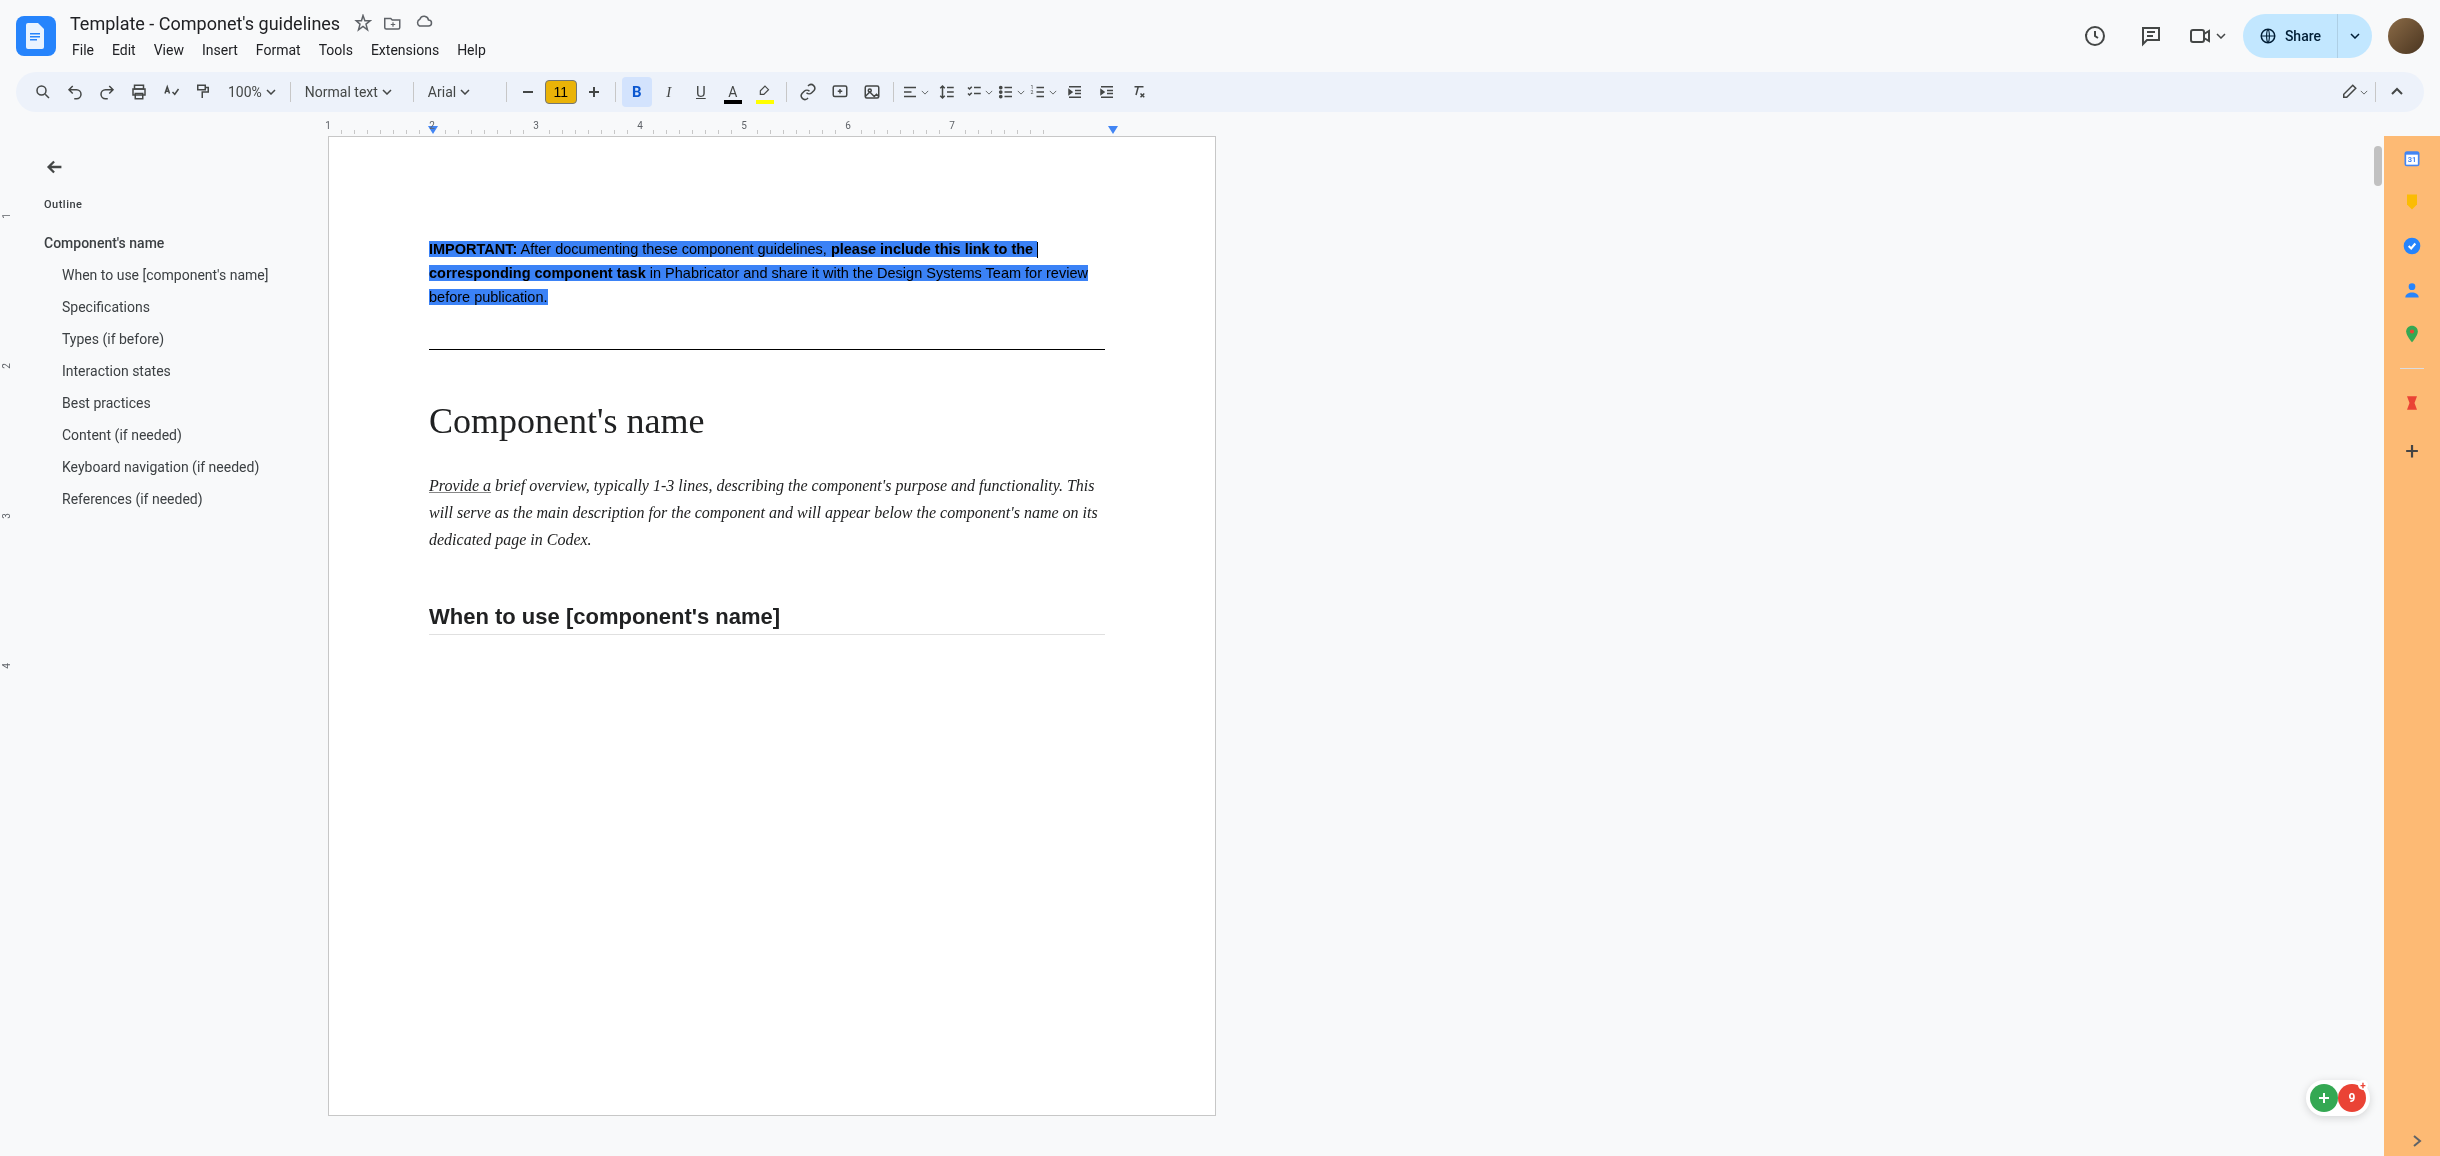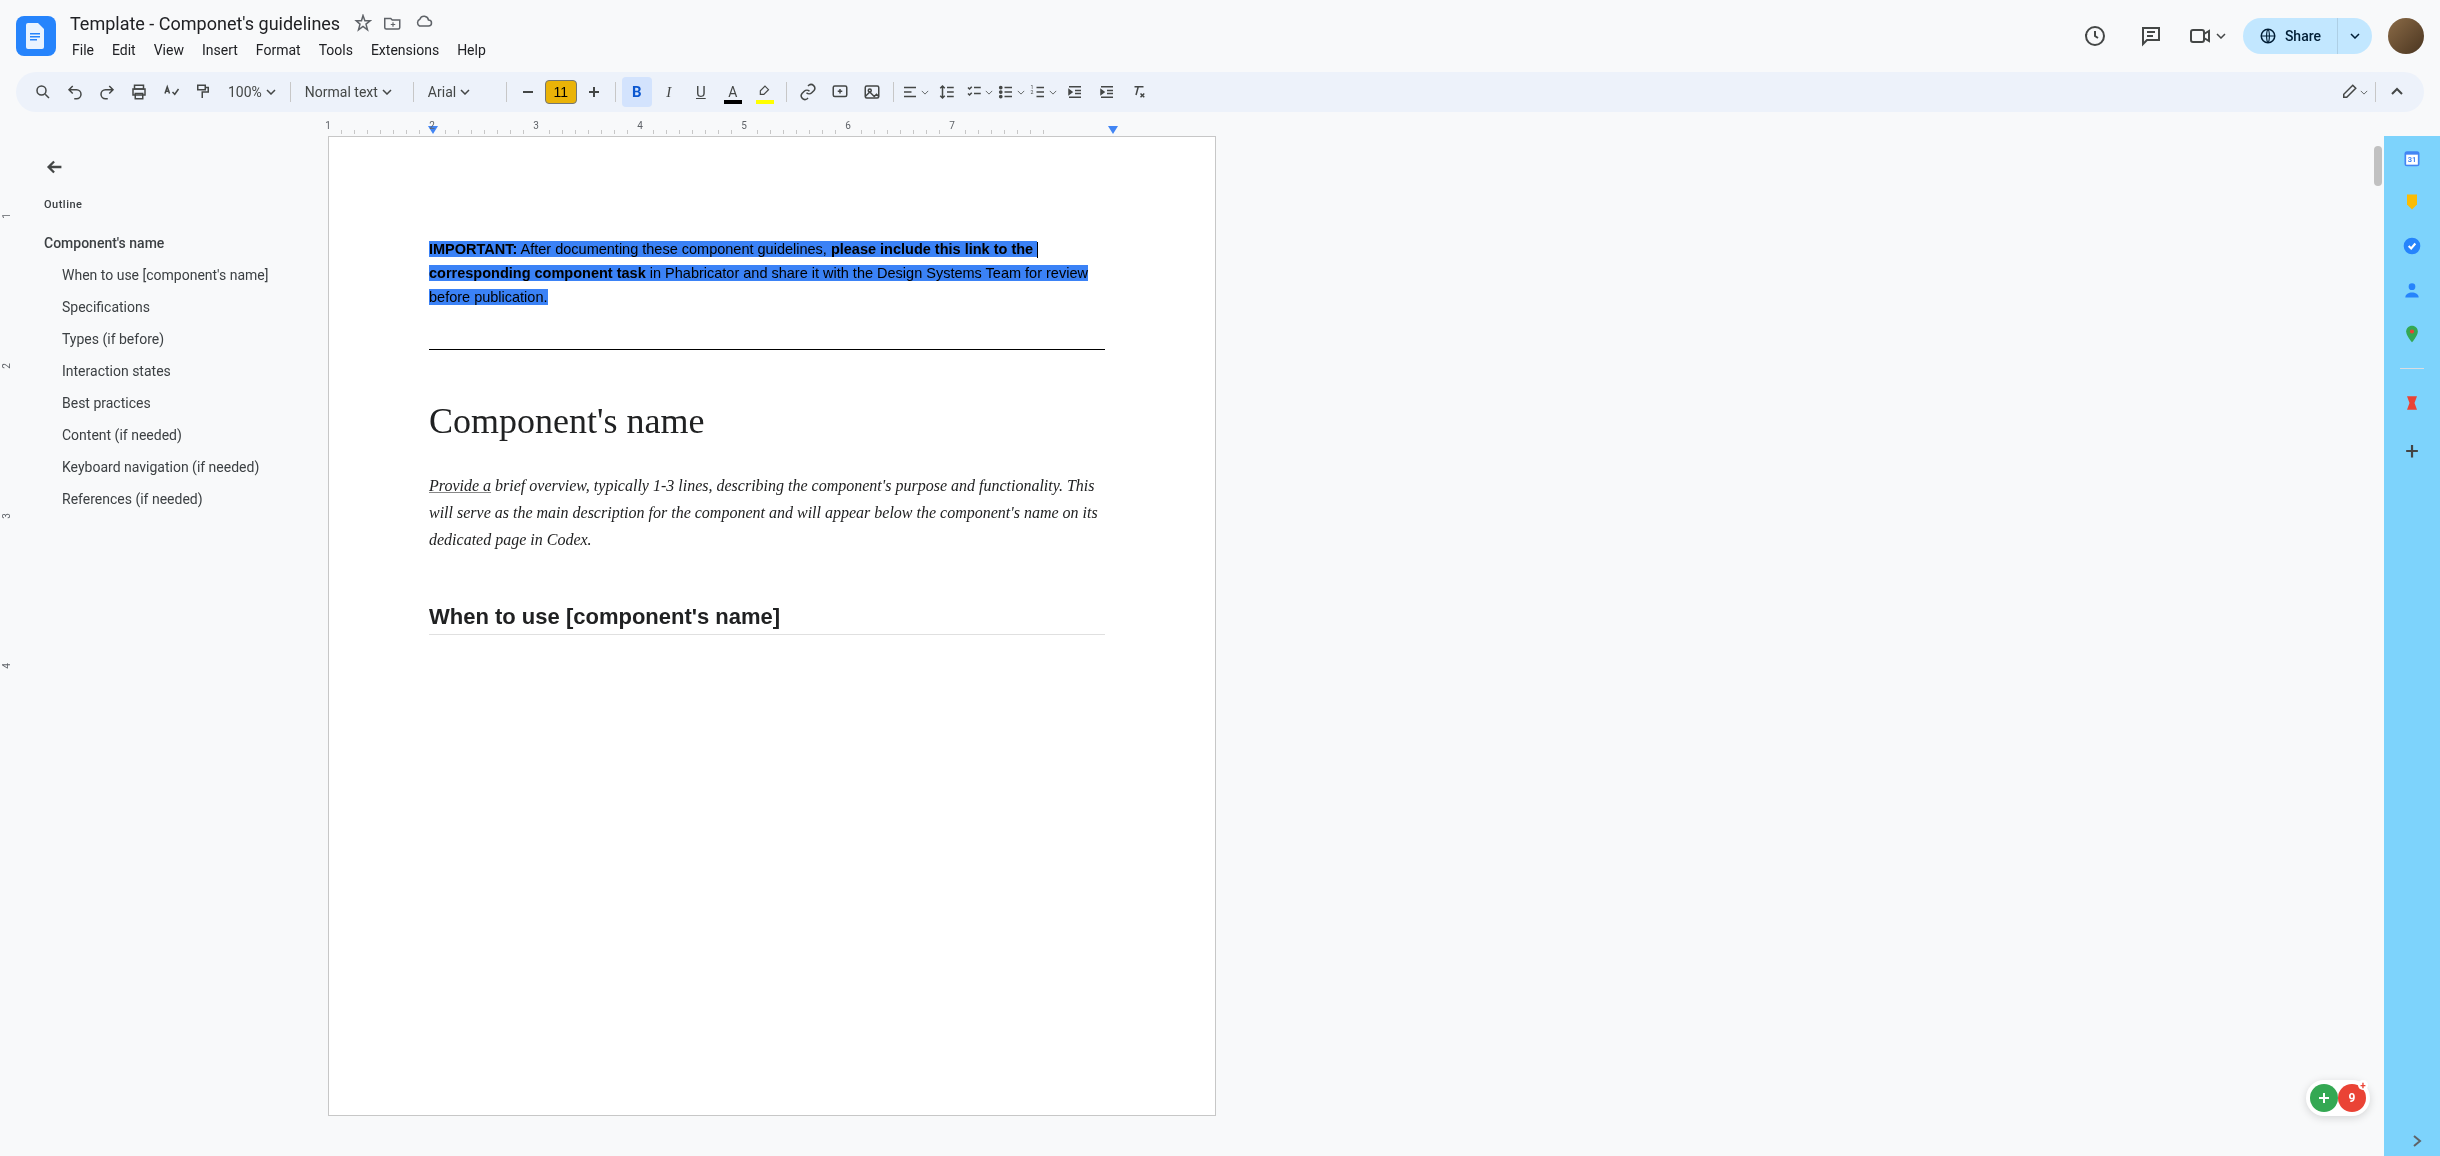--- a/index.html
+++ b/index.html
@@ -14,21 +14,21 @@
 .title-section { display: flex; flex-direction: column; flex: 1; }
 .title-row { display: flex; align-items: center; gap: 8px; }
 .doc-title { font-size: 18px; color: #202124; padding: 2px 6px; }
 .title-icons { display: flex; gap: 12px; color: #5f6368; }
 .title-icons > * { cursor: pointer; }
 .menubar { display: flex; gap: 2px; margin-top: 2px; }
 .menu-item { padding: 4px 8px; font-size: 14px; color: #202124; border-radius: 4px; cursor: pointer; }
 .titlebar-right { display: flex; align-items: center; gap: 16px; }
 .icon-btn { width: 40px; height: 40px; display: flex; align-items: center; justify-content: center; border-radius: 50%; cursor: pointer; color: #444746; }
 .meet-btn { display: flex; align-items: center; gap: 4px; }
-.share-btn { display: flex; align-items: center; background: #c2e7ff; border-radius: 40px; height: 36px; cursor: pointer; }
+.share-btn { display: flex; align-items: center; background: #c2e7ff; border-radius: 40px; height: 44px; cursor: pointer; }
 .share-btn-main { display: flex; align-items: center; gap: 8px; padding: 0 16px; font-size: 14px; font-weight: 500; color: #001d35; }
 .share-btn-drop { padding: 0 12px; border-left: 1px solid rgba(0,0,0,0.1); height: 100%; display: flex; align-items: center; }
 .avatar { width: 36px; height: 36px; border-radius: 50%; background: linear-gradient(135deg, #8b6b47, #4a3520); }
 
 
 .toolbar { display: flex; align-items: center; background: #edf2fa; border-radius: 24px; margin: 8px 16px; padding: 4px 12px; height: 40px; gap: 2px; }
 .tb-btn { width: 30px; height: 30px; display: flex; align-items: center; justify-content: center; border-radius: 4px; cursor: pointer; color: #444746; }
 .tb-btn.active { background: #d3e3fd; color: #0b57d0; }
 .tb-sep { width: 1px; height: 20px; background: #c7c7c7; margin: 0 4px; }
 .tb-select { display: flex; align-items: center; gap: 4px; padding: 0 8px; cursor: pointer; font-size: 14px; color: #444746; min-width: 80px; }
@@ -71,21 +71,21 @@
 .important-block b { font-weight: 700; }
 .cursor { display: inline-block; width: 1px; height: 16px; background: #000; vertical-align: middle; }
 .page-hr { border: none; border-top: 1px solid #000; margin: 40px 0 50px 0; }
 .page-h1 { font-family: Georgia, 'Times New Roman', serif; font-size: 36px; font-weight: 400; color: #202122; margin-bottom: 30px; }
 .page-intro { font-family: Georgia, 'Times New Roman', serif; font-style: italic; font-size: 16px; line-height: 1.7; color: #202122; margin-bottom: 50px; }
 .page-intro .underline { text-decoration: underline; text-decoration-color: #888; font-style: italic; }
 .page-h2 { font-family: Arial, sans-serif; font-size: 22px; font-weight: 700; color: #202122; margin-bottom: 8px; padding-bottom: 4px; border-bottom: 1px solid #e0e0e0; }
 .page-body { font-family: Georgia, serif; font-style: italic; font-size: 16px; line-height: 1.7; color: #202122; }
 
 
-.sidepanel { width: 56px; background: #7dd3fc; display: flex; flex-direction: column; align-items: center; padding-top: 12px; gap: 24px; }
+.sidepanel { width: 56px; background: #fdba74; display: flex; flex-direction: column; align-items: center; padding-top: 12px; gap: 24px; }
 .sp-icon { width: 20px; height: 20px; cursor: pointer; }
 .sp-sep { width: 24px; height: 1px; background: #dadce0; }
 .sp-add { font-size: 24px; color: #444; cursor: pointer; }
 
 
 .float-badge { position: fixed; bottom: 40px; right: 70px; display: flex; align-items: center; background: white; border-radius: 20px; box-shadow: 0 2px 8px rgba(0,0,0,0.15); padding: 4px; }
 .float-badge .fb-icon { width: 28px; height: 28px; border-radius: 50%; display: flex; align-items: center; justify-content: center; }
 .fb-green { background: #34a853; color: white; }
 .fb-red { background: #ea4335; color: white; font-size: 12px; font-weight: bold; position: relative; }
 .fb-red::after { content: '+'; position: absolute; top: -4px; right: -2px; font-size: 10px; color: #ea4335; background: white; border-radius: 50%; width: 10px; height: 10px; display: flex; align-items: center; justify-content: center; }

